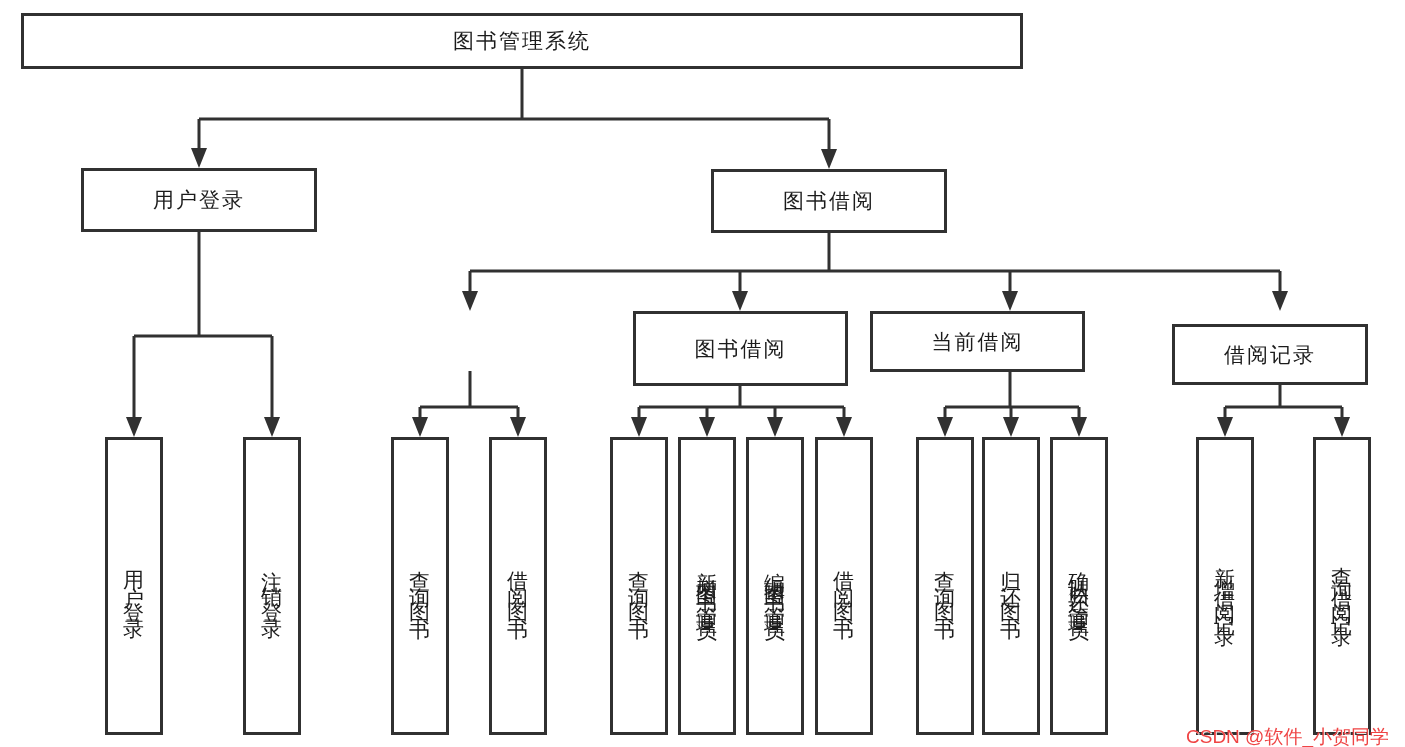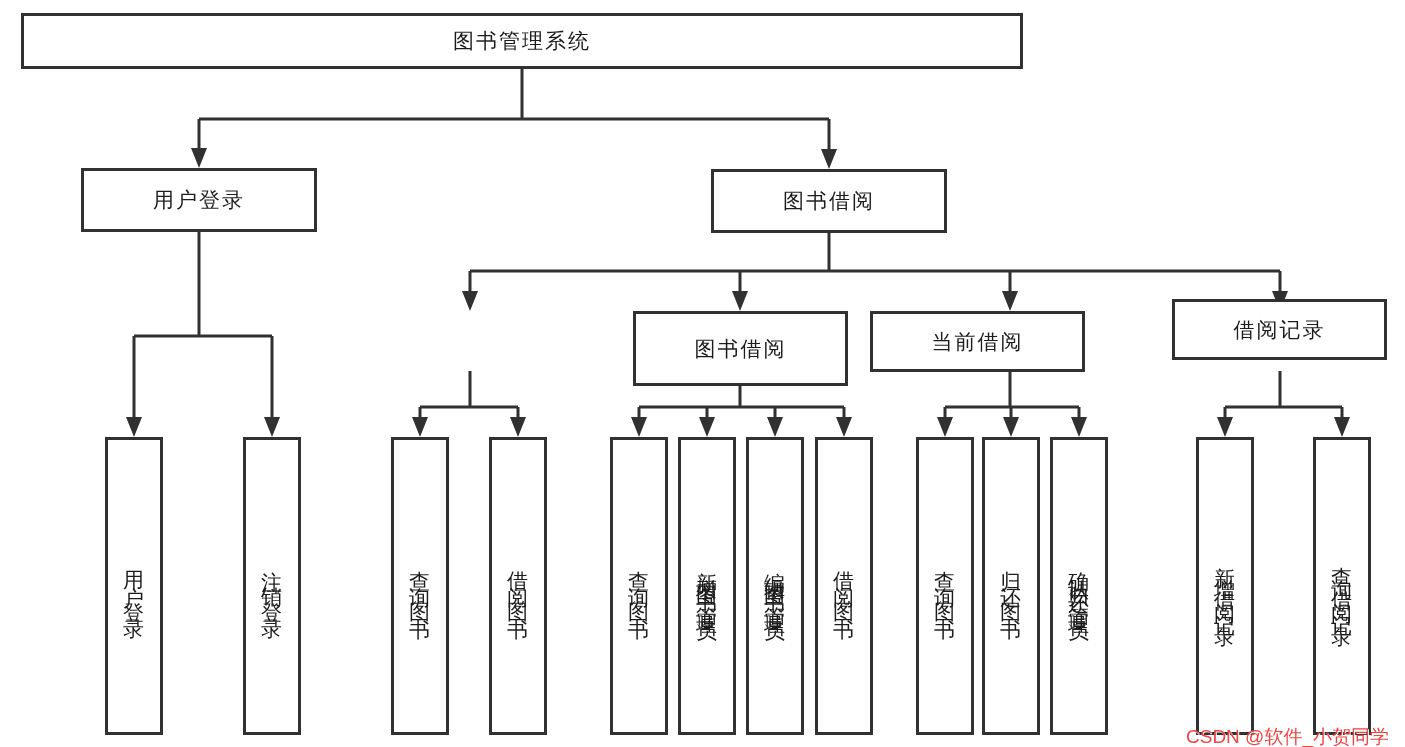--- a/index.html
+++ b/index.html
@@ -94,21 +94,21 @@
   <div class="hbox" style="left:711px; top:169px; width:236px; height:64px;">
     <span class="label">图书借阅</span>
   </div>
 
   <div class="hbox" style="left:633px; top:311px; width:215px; height:75px;">
     <span class="label">图书借阅</span>
   </div>
   <div class="hbox" style="left:870px; top:311px; width:215px; height:61px;">
     <span class="label">当前借阅</span>
   </div>
-  <div class="hbox" style="left:1172px; top:299px; width:215px; height:61px;">
+  <div class="hbox" style="left:1172px; top:324px; width:196px; height:61px;">
     <span class="label">借阅记录</span>
   </div>
 
   <div class="vbox" style="left:105px;">
     <span class="vlabel sp4">用户登录</span>
   </div>
   <div class="vbox" style="left:243px;">
     <span class="vlabel sp4">注销登录</span>
   </div>
 

